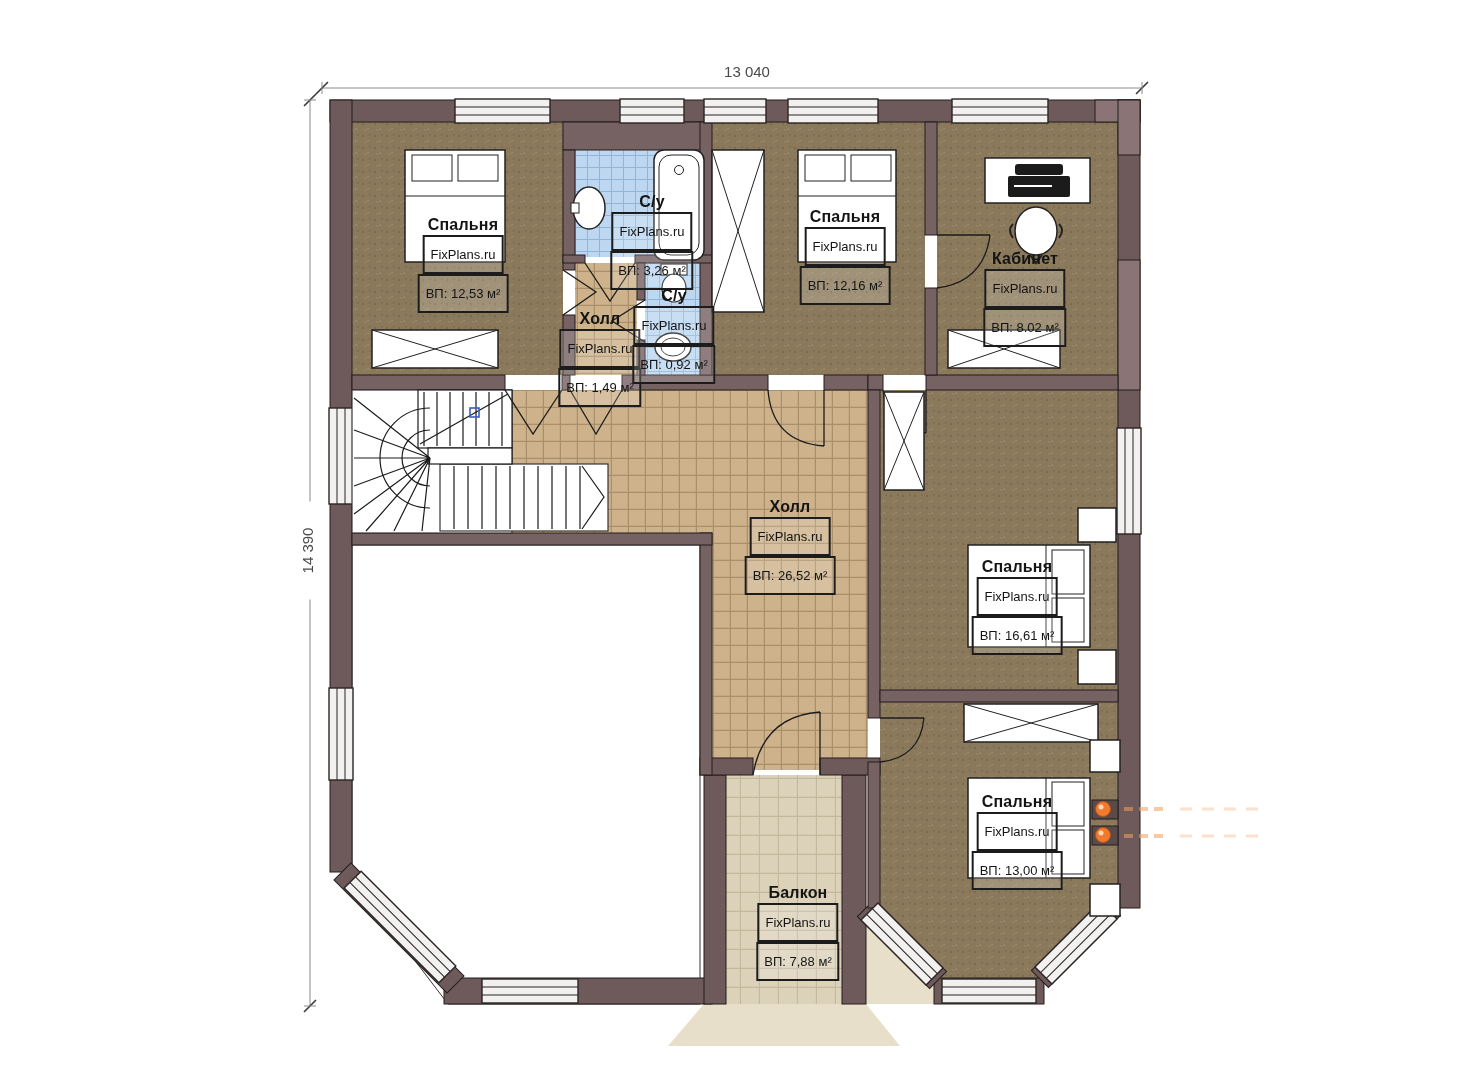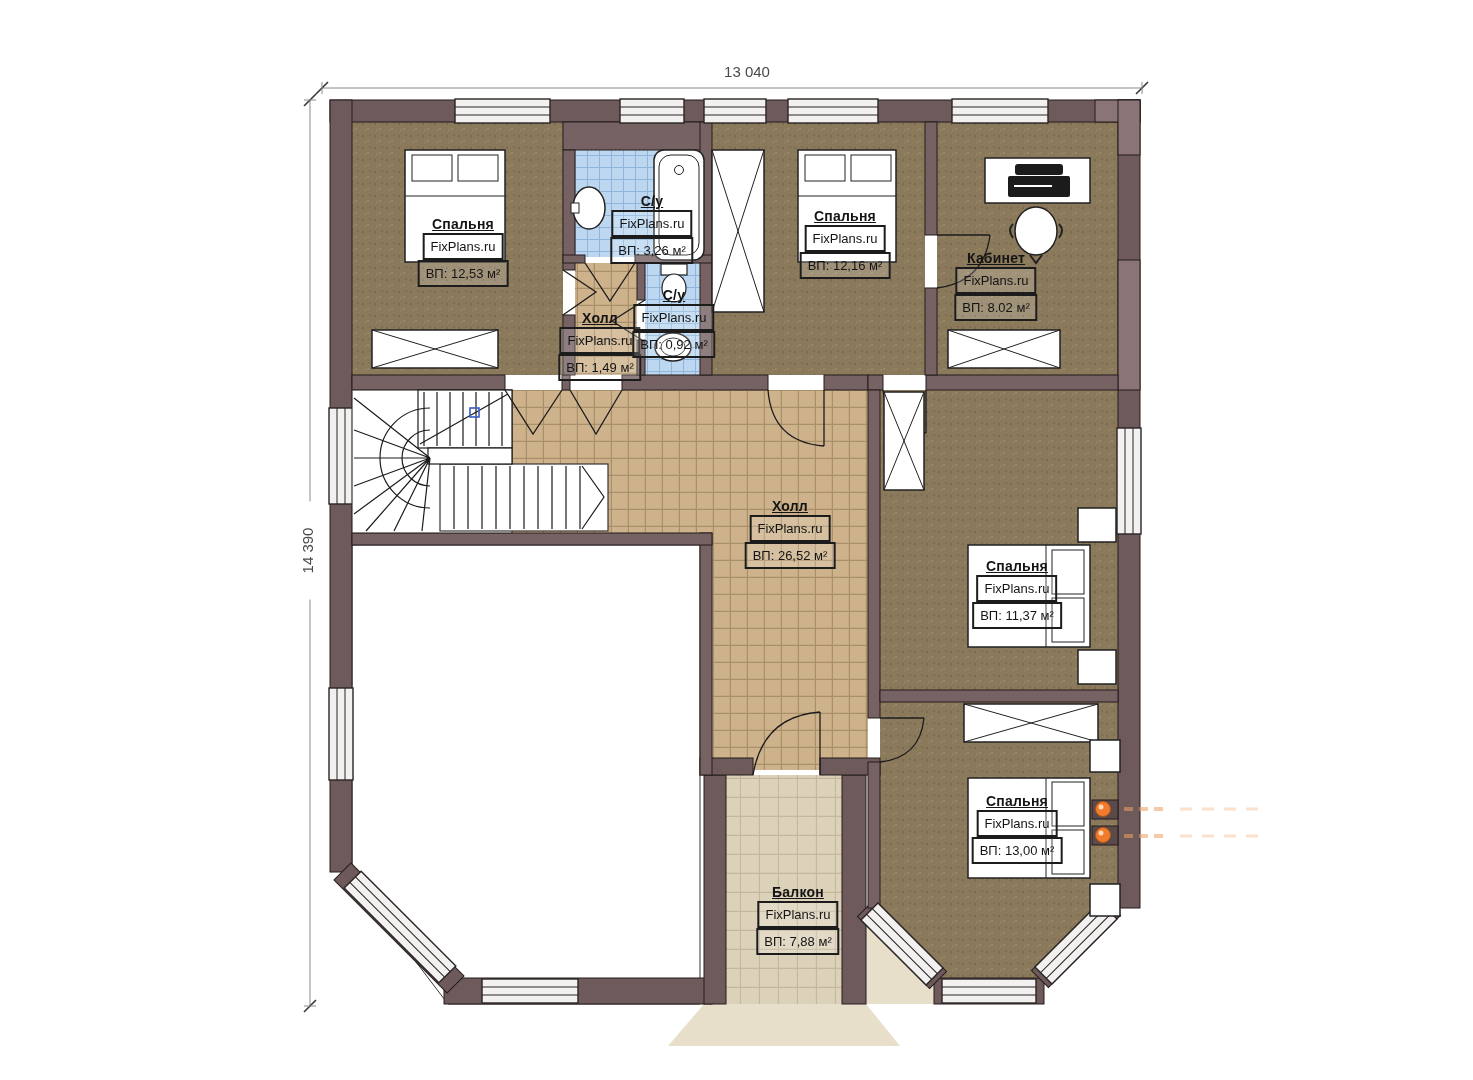--- a/index.html
+++ b/index.html
@@ -1,23 +1,23 @@
 <!DOCTYPE html>
 <html><head>
 <meta charset="utf-8">
 <style>
   html,body{margin:0;padding:0;background:#fff;}
   body{width:1473px;height:1080px;position:relative;overflow:hidden;
        font-family:"Liberation Sans",sans-serif;}
   #plan{position:absolute;left:0;top:0;}
   .room-label{position:absolute;transform:translateX(-50%);text-align:center;
               color:#141414;z-index:6;}
-  .room-name{font-weight:bold;font-size:14px;letter-spacing:.2px;margin-bottom:1px;white-space:nowrap;text-decoration:underline;}
+  .room-name{font-weight:bold;font-size:16px;letter-spacing:.2px;margin-bottom:1px;white-space:nowrap;}
   .label-box{display:block;width:max-content;margin:0 auto 0;border:2px solid #1c1c1c;
-             font-size:13px;line-height:17px;padding:3px 6px;background:rgba(255,255,255,.18);
+             font-size:13px;line-height:17px;padding:9px 6px;background:rgba(255,255,255,.18);
              white-space:nowrap;}
   .dim-label{position:absolute;font-size:15px;color:#4a4a4a;background:#fff;
              padding:0 7px;z-index:6;}
   #dim-top{left:732px;top:63px;transform:translateX(-50%);margin-left:15px;}
   #dim-left{left:258px;top:542px;width:84px;text-align:center;transform:rotate(-90deg);}
 </style>
 </head>
 <body>
 
 <svg id="plan" width="1473" height="1080" viewBox="0 0 1473 1080" xmlns="http://www.w3.org/2000/svg">
@@ -322,34 +322,34 @@
 <div class="room-label" style="left:674px;top:287px">
   <div class="room-name">С/у</div>
   <div class="label-box">FixPlans.ru</div>
   <div class="label-box">ВП: 0,92 м²</div>
 </div>
 <div class="room-label" style="left:845px;top:208px">
   <div class="room-name">Спальня</div>
   <div class="label-box">FixPlans.ru</div>
   <div class="label-box">ВП: 12,16 м²</div>
 </div>
-<div class="room-label" style="left:996px;top:250px">
+<div class="room-label" style="left:1025px;top:250px">
   <div class="room-name">Кабинет</div>
   <div class="label-box">FixPlans.ru</div>
   <div class="label-box">ВП: 8.02 м²</div>
 </div>
 <div class="room-label" style="left:790px;top:498px">
   <div class="room-name">Холл</div>
   <div class="label-box">FixPlans.ru</div>
   <div class="label-box">ВП: 26,52 м²</div>
 </div>
 <div class="room-label" style="left:1017px;top:558px">
   <div class="room-name">Спальня</div>
   <div class="label-box">FixPlans.ru</div>
-  <div class="label-box">ВП: 11,37 м²</div>
+  <div class="label-box">ВП: 16,61 м²</div>
 </div>
 <div class="room-label" style="left:1017px;top:793px">
   <div class="room-name">Спальня</div>
   <div class="label-box">FixPlans.ru</div>
   <div class="label-box">ВП: 13,00 м²</div>
 </div>
 <div class="room-label" style="left:798px;top:884px">
   <div class="room-name">Балкон</div>
   <div class="label-box">FixPlans.ru</div>
   <div class="label-box">ВП: 7,88 м²</div>

